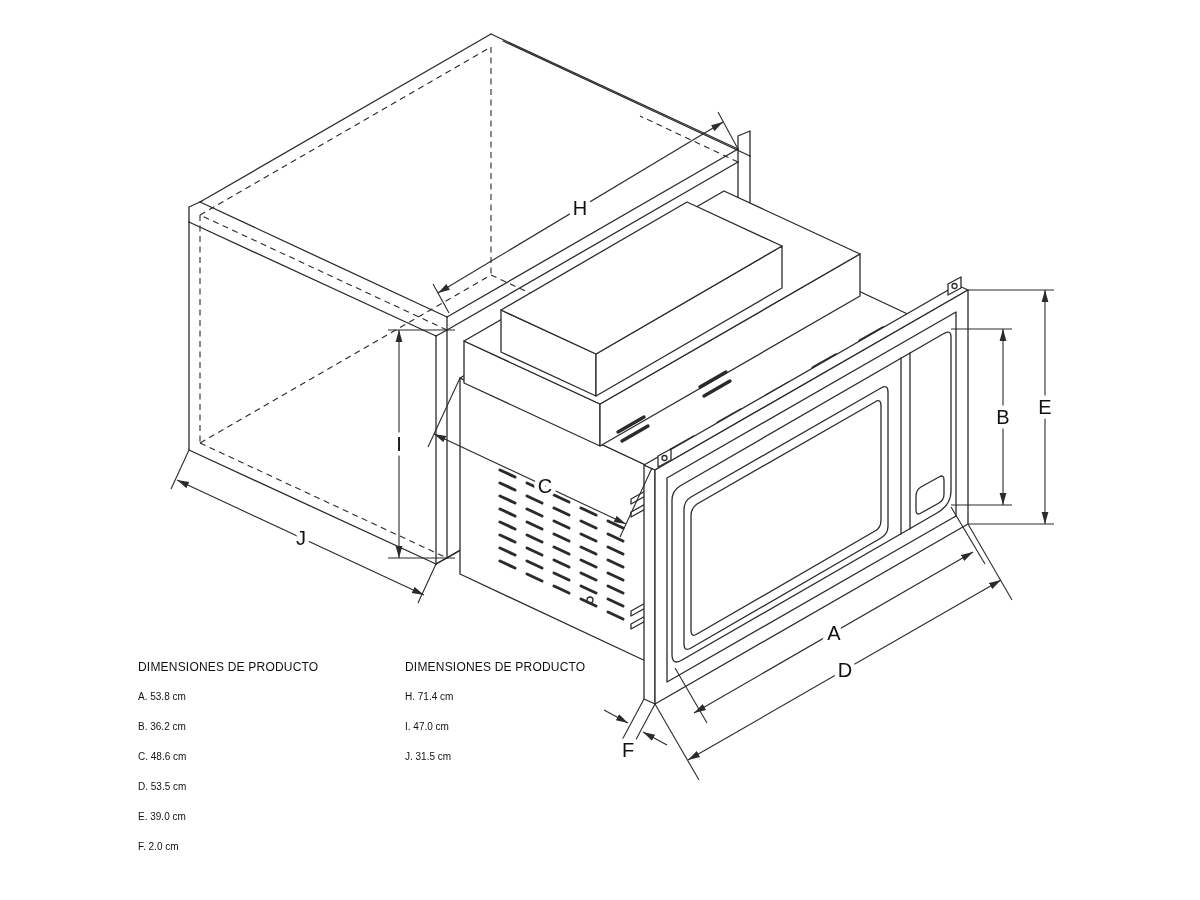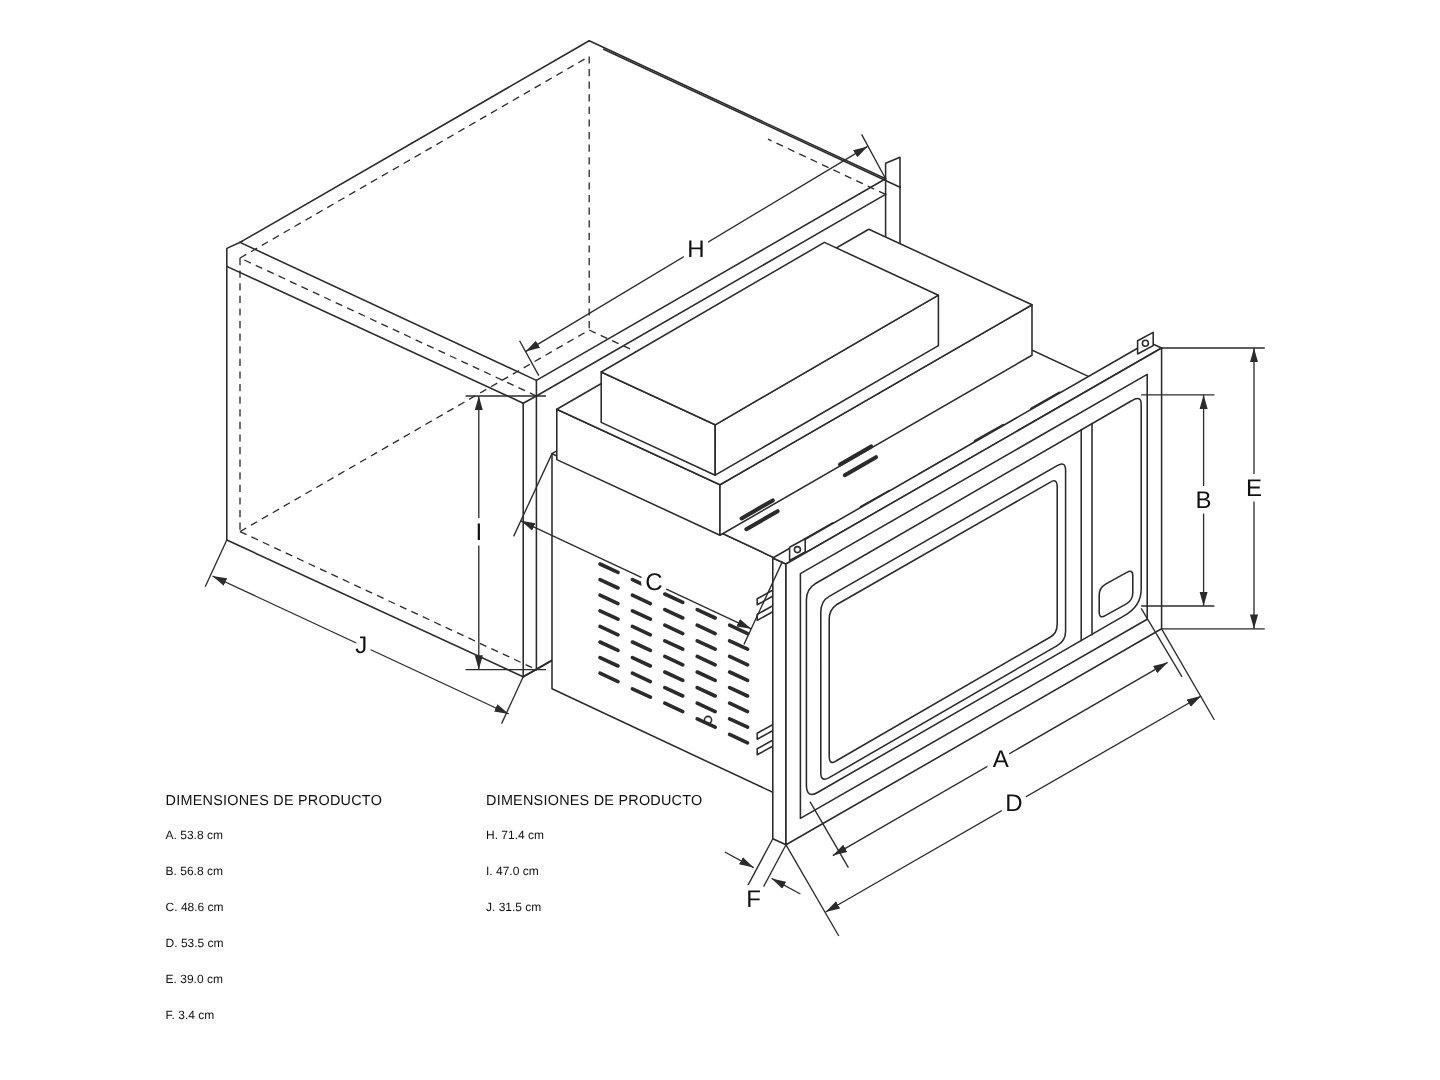--- a/index.html
+++ b/index.html
@@ -223,25 +223,25 @@
         <line class="dim" x1="604" y1="710" x2="628" y2="723" marker-end="url(#arr)"></line>
         <line class="dim" x1="667" y1="745" x2="643" y2="732" marker-end="url(#arr)"></line>
         <text class="dimlabel" x="628" y="750">F</text>
       </g>
     </g>
   </svg>
 
   <div class="dimlist" id="list-product">
     <div class="ttl">DIMENSIONES DE PRODUCTO</div>
     <div class="itm">A. 53.8 cm</div>
-    <div class="itm">B. 56.8 cm</div>
+    <div class="itm">B. 36.2 cm</div>
     <div class="itm">C. 48.6 cm</div>
     <div class="itm">D. 53.5 cm</div>
     <div class="itm">E. 39.0 cm</div>
-    <div class="itm">F. 3.4 cm</div>
+    <div class="itm">F. 2.0 cm</div>
   </div>
 
   <div class="dimlist" id="list-empotre">
     <div class="ttl">DIMENSIONES DE PRODUCTO</div>
     <div class="itm">H. 71.4 cm</div>
     <div class="itm">I. 47.0 cm</div>
     <div class="itm">J. 31.5 cm</div>
   </div>
 
 </div>

